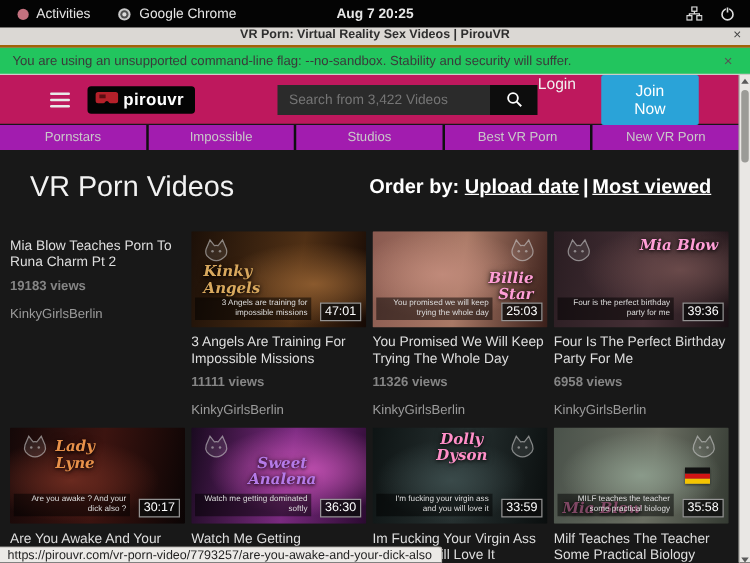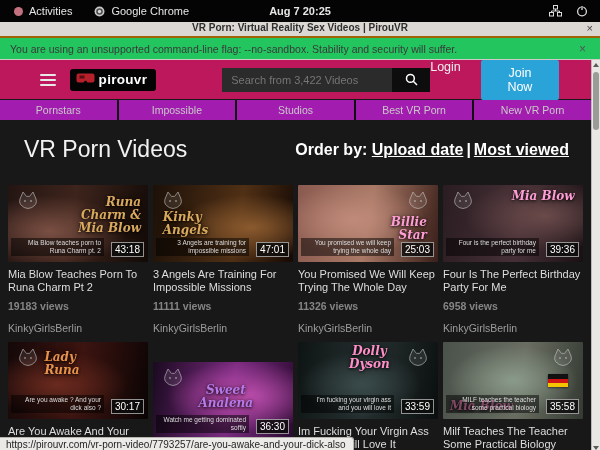--- a/index.html
+++ b/index.html
@@ -63,21 +63,21 @@
   .catlogo{position:absolute;top:5px;width:24px;height:20px;opacity:.6;}
   .flag-de{position:absolute;right:11%;top:42%;width:20px;height:13px;display:none;flex-direction:column;box-shadow:0 1px 2px rgba(0,0,0,.5);}
   .flag-de i{flex:1;display:block;}
   .flag-de .f1{background:#111;} .flag-de .f2{background:#d01414;} .flag-de .f3{background:#f5c400;}
   
   .t1{background:radial-gradient(ellipse at 30% 60%,#7a4f43 0%,rgba(0,0,0,0) 55%),linear-gradient(100deg,#241512,#3d241c 45%,#120a07);}
   .t2{background:radial-gradient(ellipse at 70% 55%,#8a5a2e 0%,rgba(0,0,0,0) 55%),linear-gradient(100deg,#1c1008,#503015 60%,#150904);}
   .t3{background:radial-gradient(ellipse at 40% 45%,#c08a7a 0%,rgba(0,0,0,0) 60%),linear-gradient(100deg,#8a5a50,#a97966 50%,#3a1f1a);}
   .t4{background:radial-gradient(ellipse at 72% 40%,#6a4a4a 0%,rgba(0,0,0,0) 55%),linear-gradient(100deg,#2a1d22,#463036 55%,#191014);}
   .t5{background:radial-gradient(ellipse at 35% 55%,#6a2a1f 0%,rgba(0,0,0,0) 55%),linear-gradient(100deg,#140808,#3c1410 50%,#0a0404);}
-  .t6{background:radial-gradient(ellipse at 65% 45%,#c050b0 0%,rgba(0,0,0,0) 60%),linear-gradient(100deg,#1a0a20,#7a2a80 55%,#2a0a30);margin-top:20px;}
+  .t6{background:radial-gradient(ellipse at 65% 45%,#c050b0 0%,rgba(0,0,0,0) 60%),linear-gradient(100deg,#1a0a20,#7a2a80 55%,#2a0a30);}
   .t7{background:radial-gradient(ellipse at 45% 55%,#3a4a4a 0%,rgba(0,0,0,0) 55%),linear-gradient(100deg,#0e1414,#263030 50%,#0a0e0e);}
   .t8{background:radial-gradient(ellipse at 50% 50%,#8a9a8a 0%,rgba(0,0,0,0) 65%),linear-gradient(100deg,#4a524a,#6a6e62 55%,#343a32);}
   .t8 .flag-de{display:flex;}
   
   .np-mid-right{top:14%;right:5%;left:42%;text-align:right;}
   .np-mid-left{top:34%;left:7%;right:38%;}
   .np-low-right{bottom:26%;right:8%;left:40%;text-align:right;margin-left:16px;}
   .np-top-right{top:6%;right:6%;left:45%;text-align:right;}
   .np-top-left{top:12%;left:26%;right:28%;}
   .np-center{top:28%;left:20%;right:16%;text-align:center;}
@@ -169,31 +169,20 @@
 
     <div class="page-head">
       <h1 class="page-title">VR Porn Videos</h1>
       <div class="order-by">
         <span>Order by:</span>&nbsp;<span><a>Upload date</a><span class="order-sep">|</span><a>Most viewed</a></span>
       </div>
     </div>
 
     <div class="grid">
   <div class="card">
-    <div class="thumb t1">
-      <svg class="catlogo" viewBox="0 0 24 20" style="left: 8px;">
-        <path d="M4 9 L7 2 L10.5 6.5 Q12 6 13.5 6.5 L17 2 L20 9 Q21 12 19.5 14.5 Q16 18.5 12 18.5 Q8 18.5 4.5 14.5 Q3 12 4 9 Z" fill="rgba(210,210,210,0.18)" stroke="#cfcfcf" stroke-width="1"></path>
-        <circle cx="9" cy="11" r="1" fill="#cfcfcf"></circle>
-              <circle cx="15" cy="11" r="1" fill="#cfcfcf"></circle>
-      </svg>
-      <div class="overlay-name np-mid-right" style="color: rgb(217, 169, 94);">Runa Charm &amp; Mia Blow</div>
-      <div class="caption">Mia Blow teaches porn to Runa Charm pt. 2</div>
-
-      <div class="duration">43:18</div>
-    </div>
     <div class="vtitle">Mia Blow Teaches Porn To Runa Charm Pt 2</div>
     <div class="views">19183 views</div>
     <div class="studio">KinkyGirlsBerlin</div>
   </div>
 
   <div class="card">
     <div class="thumb t2">
       <svg class="catlogo" viewBox="0 0 24 20" style="left: 8px;">
         <path d="M4 9 L7 2 L10.5 6.5 Q12 6 13.5 6.5 L17 2 L20 9 Q21 12 19.5 14.5 Q16 18.5 12 18.5 Q8 18.5 4.5 14.5 Q3 12 4 9 Z" fill="rgba(210,210,210,0.18)" stroke="#cfcfcf" stroke-width="1"></path>
         <circle cx="9" cy="11" r="1" fill="#cfcfcf"></circle>
@@ -243,21 +232,21 @@
     <div class="studio">KinkyGirlsBerlin</div>
   </div>
 
   <div class="card">
     <div class="thumb t5">
       <svg class="catlogo" viewBox="0 0 24 20" style="left: 8px;">
         <path d="M4 9 L7 2 L10.5 6.5 Q12 6 13.5 6.5 L17 2 L20 9 Q21 12 19.5 14.5 Q16 18.5 12 18.5 Q8 18.5 4.5 14.5 Q3 12 4 9 Z" fill="rgba(210,210,210,0.18)" stroke="#cfcfcf" stroke-width="1"></path>
         <circle cx="9" cy="11" r="1" fill="#cfcfcf"></circle>
               <circle cx="15" cy="11" r="1" fill="#cfcfcf"></circle>
       </svg>
-      <div class="overlay-name np-top-left" style="color: rgb(232, 145, 74);">Lady Runa</div>
+      <div class="overlay-name np-top-left" style="color: rgb(232, 145, 74);">Lady Lyne</div>
       <div class="caption">Are you awake ? And your dick also ?</div>
 
       <div class="duration">30:17</div>
     </div>
     <div class="vtitle">Are You Awake And Your Dick Also</div>
 
   </div>
 
   <div class="card">
     <div class="thumb t6">

